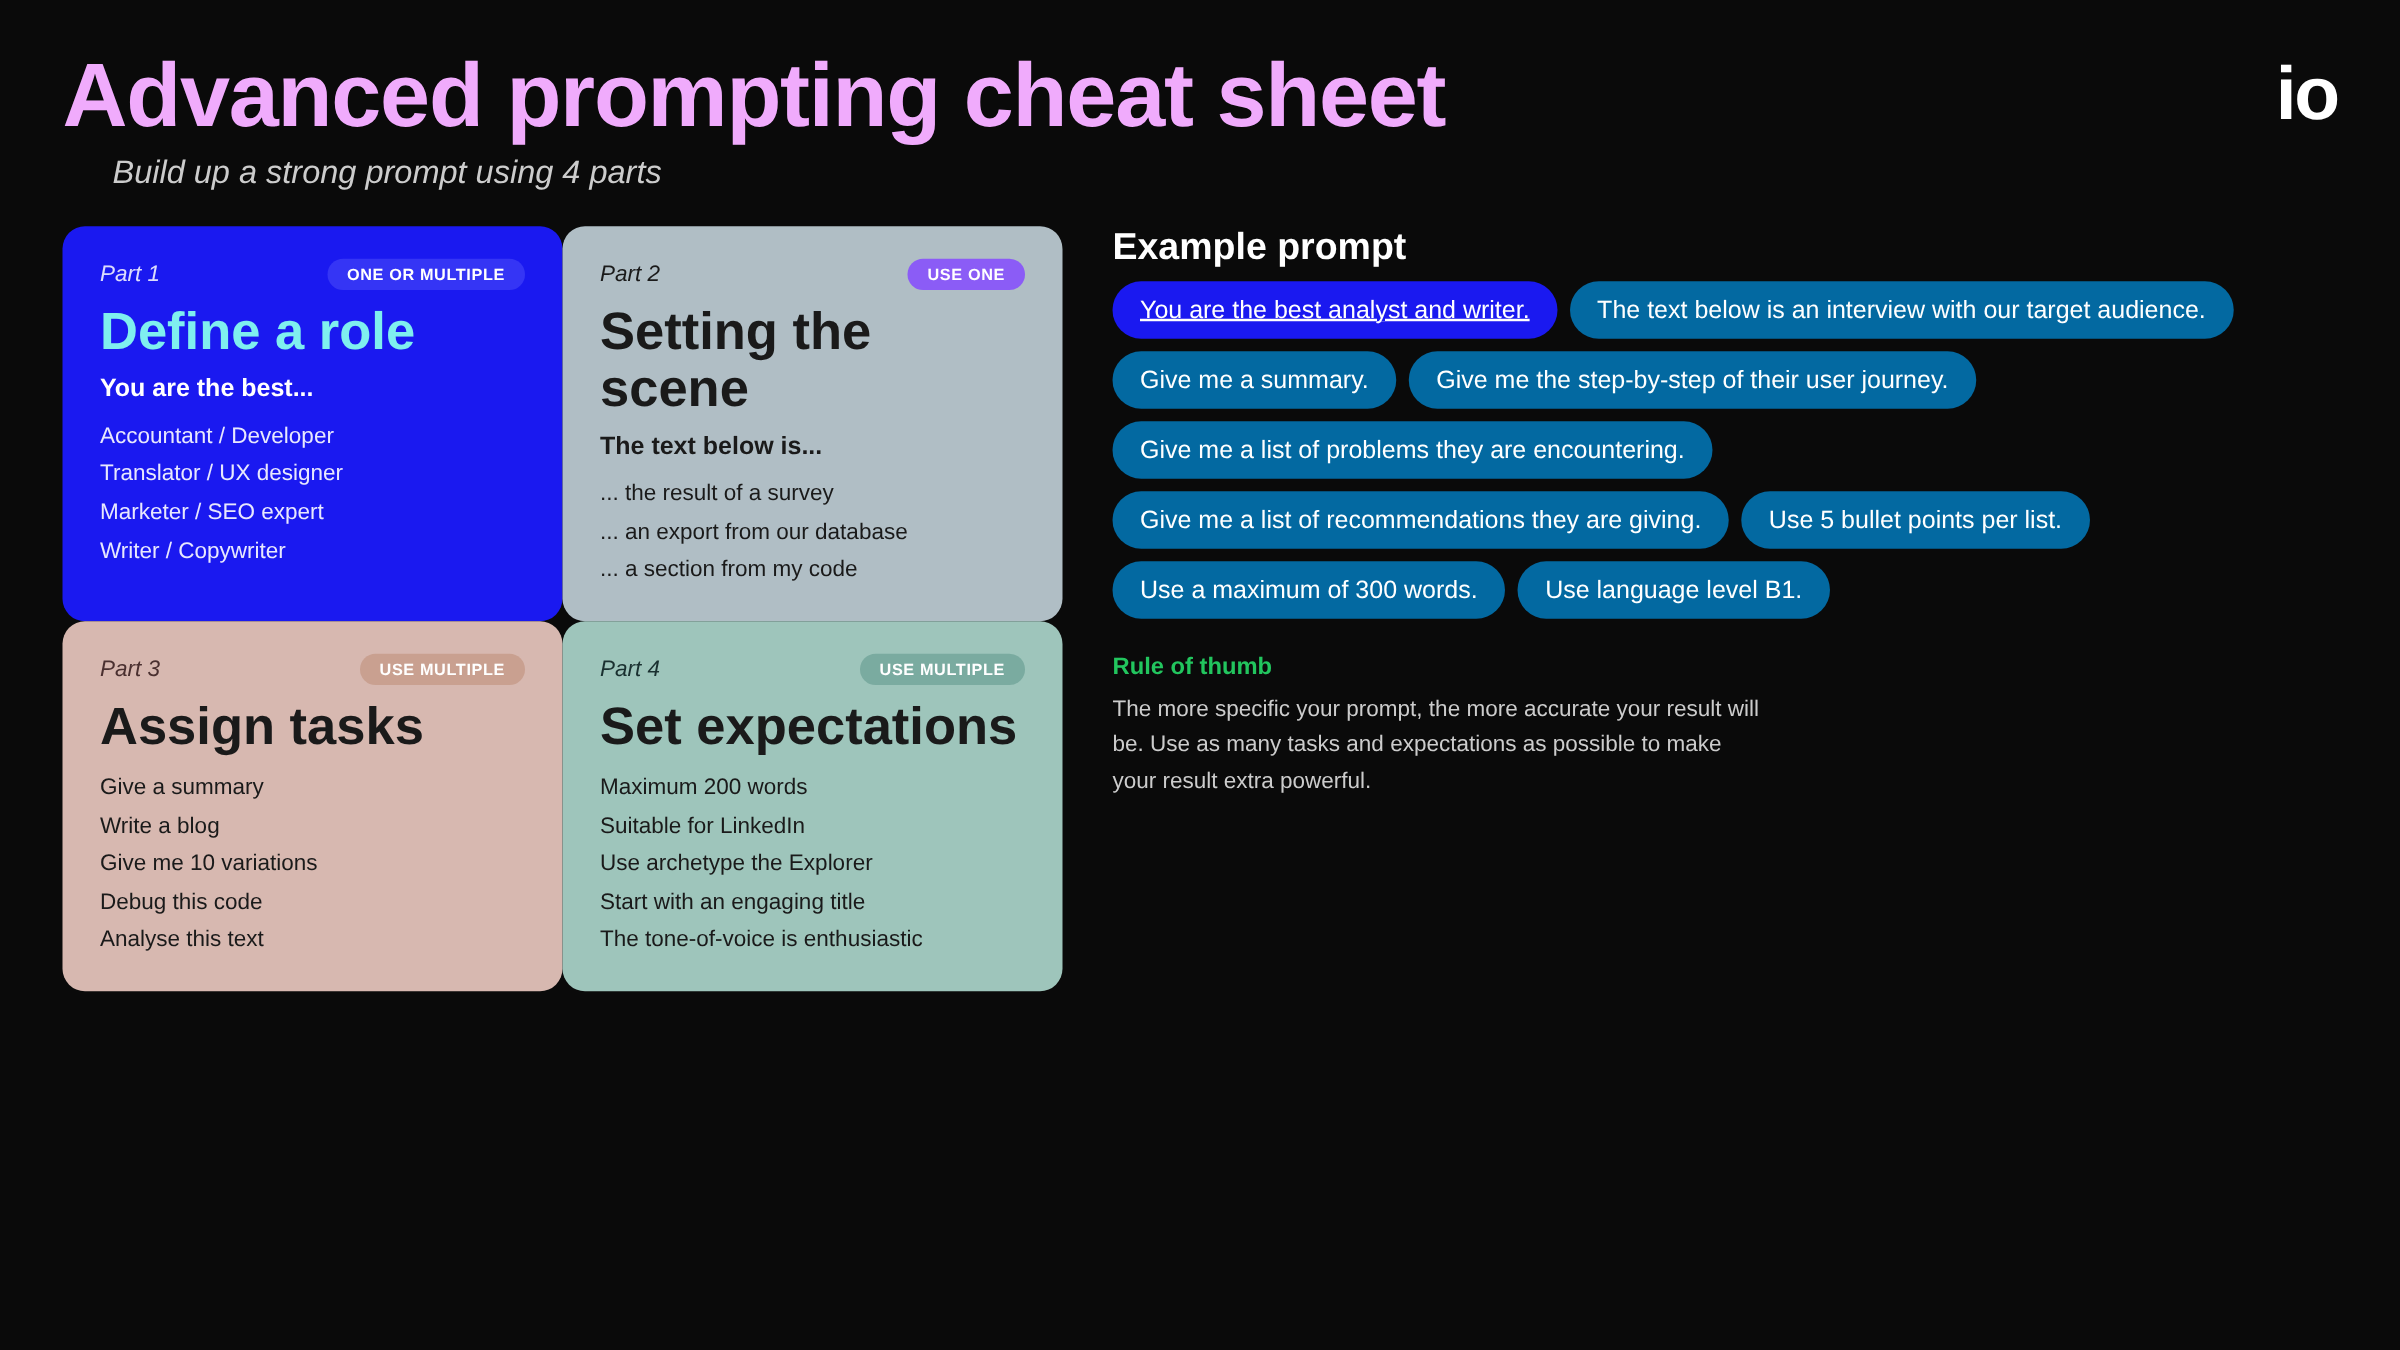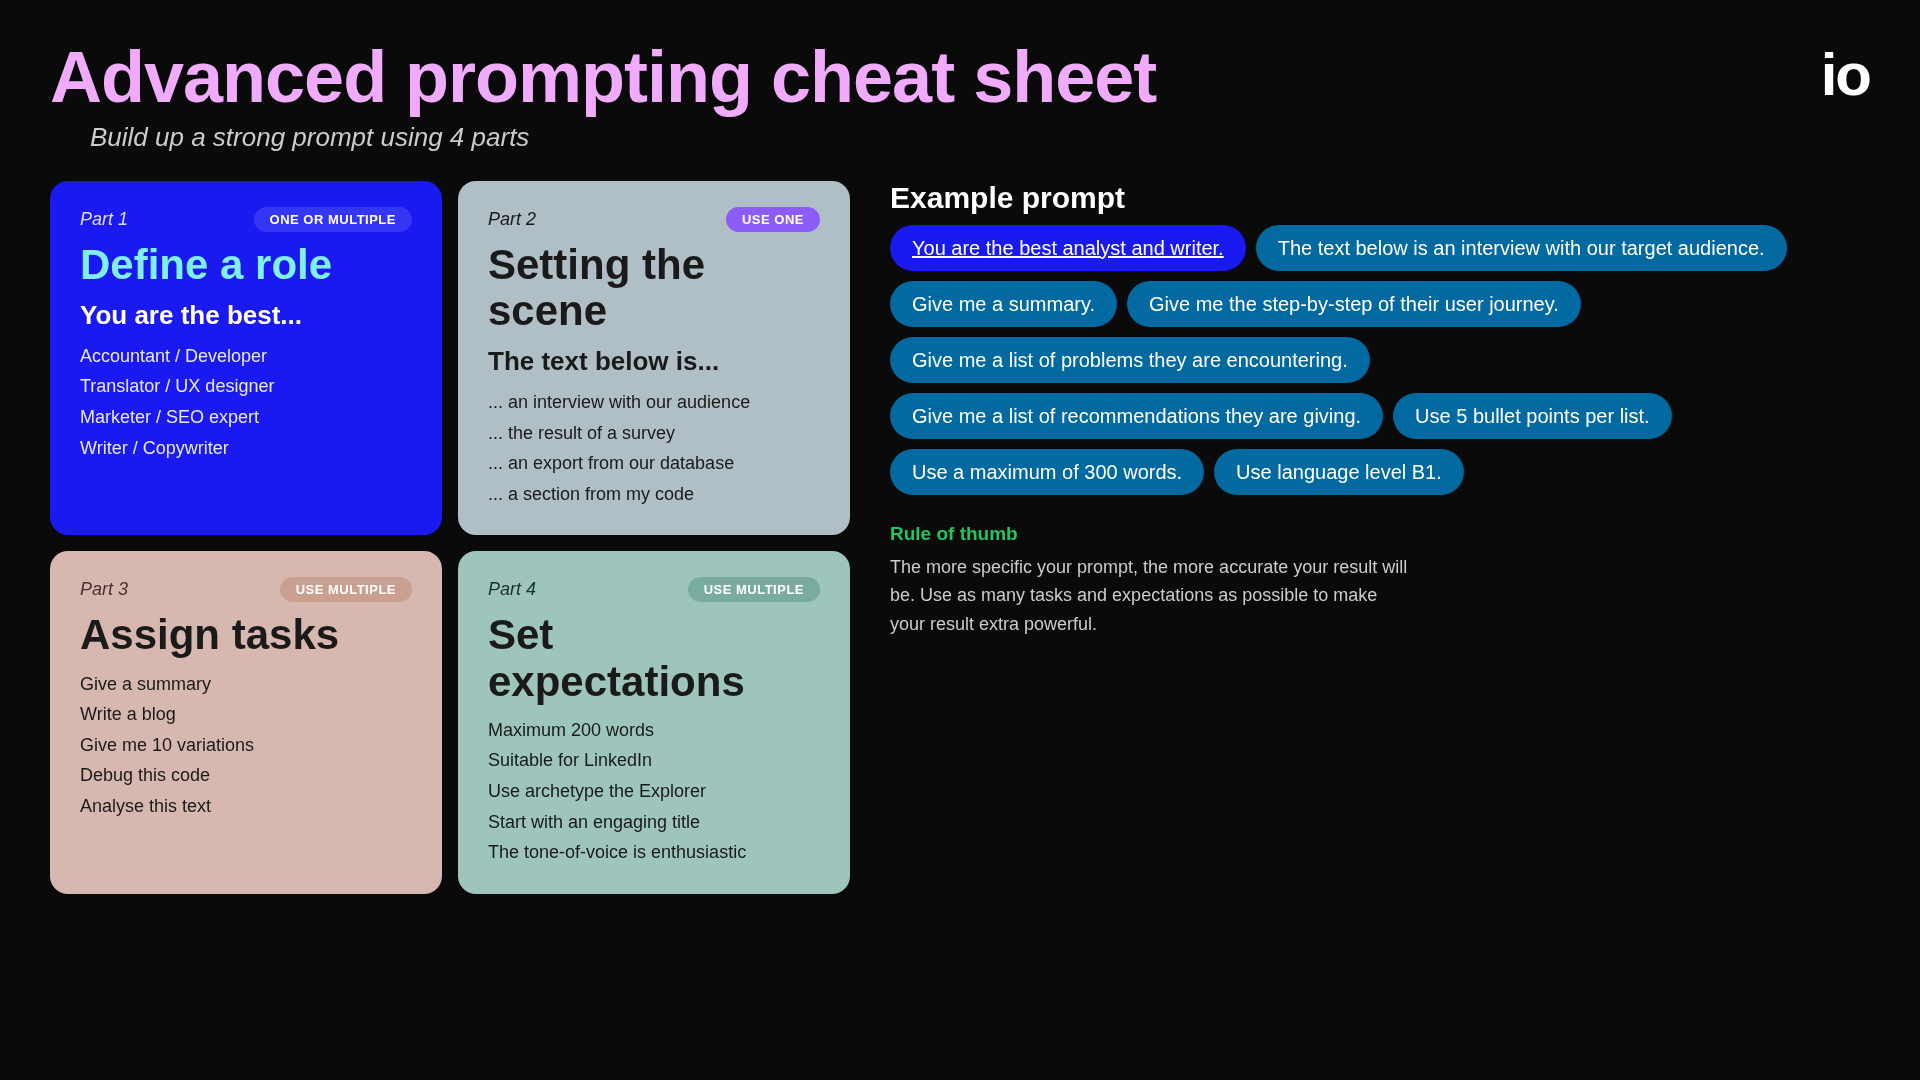--- a/index.html
+++ b/index.html
@@ -45,21 +45,20 @@
       display: grid;
       grid-template-columns: 800px 1fr;
       grid-template-rows: auto;
       gap: 0 40px;
     }
 
     .cards-grid {
       display: grid;
       grid-template-columns: 1fr 1fr;
       grid-template-rows: auto auto;
-      gap: 16px;
     }
 
     .card {
       border-radius: 18px;
       padding: 26px 30px;
       display: flex;
       flex-direction: column;
       gap: 10px;
     }
 
@@ -117,21 +116,21 @@
     }
 
     .card-title-dark {
       font-size: 42px;
       font-weight: 800;
       color: #1a1a1a;
       line-height: 1.1;
     }
 
     .card-subtitle {
-      font-size: 26px;
+      font-size: 20px;
       font-weight: 700;
       color: #ffffff;
       margin-top: 2px;
     }
 
     .card-grayblue .card-subtitle,
     .card-pink .card-subtitle,
     .card-teal .card-subtitle {
       color: #1a1a1a;
     }
@@ -230,21 +229,20 @@
     </div>
 
     <div class="card card-grayblue">
       <div class="card-header">
         <span class="card-part-label">Part 2</span>
         <span class="badge badge-gray">USE ONE</span>
       </div>
       <div class="card-title-dark">Setting the scene</div>
       <div class="card-subtitle">The text below is...</div>
       <ul class="card-list">
-        <li>... an interview with our audience</li>
         <li>... the result of a survey</li>
         <li>... an export from our database</li>
         <li>... a section from my code</li>
       </ul>
     </div>
 
     <div class="card card-pink">
       <div class="card-header">
         <span class="card-part-label">Part 3</span>
         <span class="badge badge-peach">USE MULTIPLE</span>

